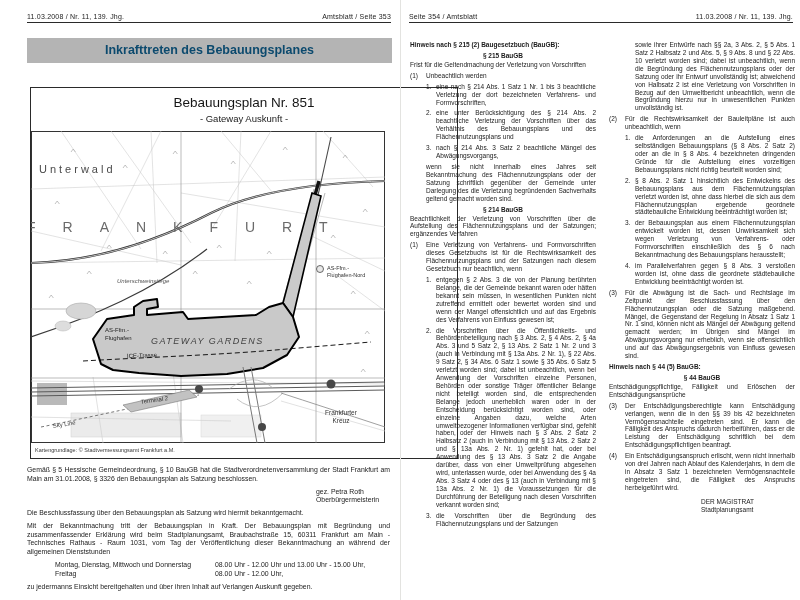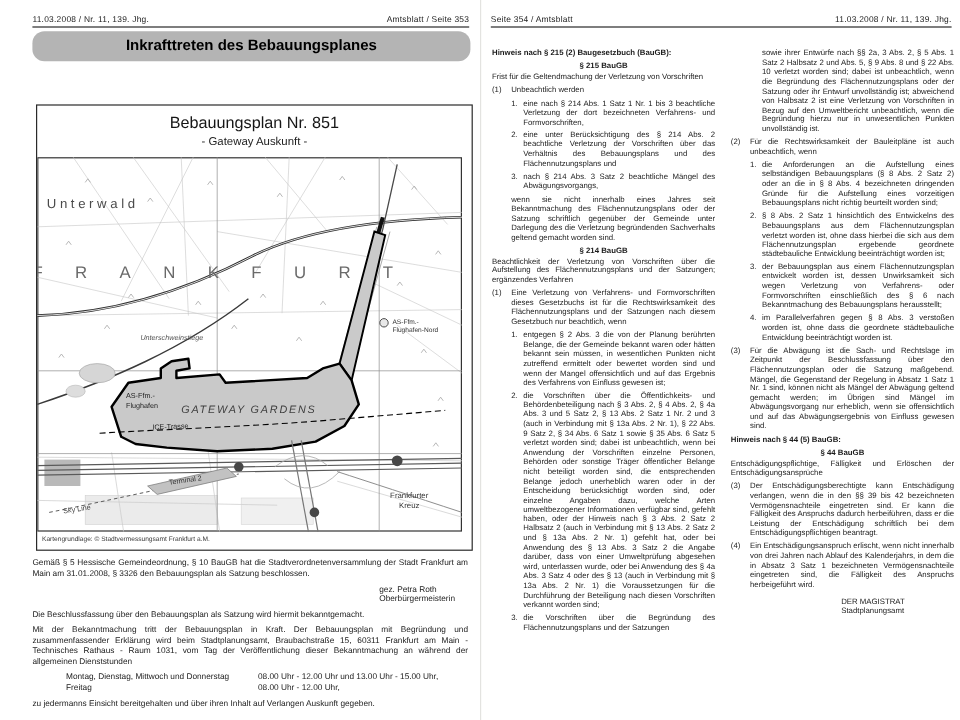--- a/index.html
+++ b/index.html
@@ -10,24 +10,24 @@
   }
   .page{position:absolute;top:0;height:600px;}
   #page-left{left:0;width:400px;}
   #page-right{left:400px;width:400px;border-left:1px solid #e3e3e0;}
 
   .pg-header{display:flex;justify-content:space-between;align-items:flex-end;
     font-size:7px;letter-spacing:.2px;border-bottom:1px solid #2a2a2a;padding-bottom:2px;}
   #page-left .pg-header{margin:13px 9px 0 27px;}
   #page-right .pg-header{margin:13px 8px 0 8px;}
 
-  .title-bar{margin:3px 8px 0 27px;background:#b4b4b4;text-align:center;
-    font-weight:bold;font-size:12.5px;padding:5px 0 6px 0;color:#000000;border-radius:10px;}
-
-  .map-box{position:absolute;left:30px;top:87px;width:364px;height:372px;
+  .title-bar{margin:15px 8px 0 27px;background:#b4b4b4;text-align:center;
+    font-weight:bold;font-size:12.5px;padding:5px 0 6px 0;color:#0c4a6e;}
+
+  .map-box{position:absolute;left:30px;top:87px;width:428px;height:372px;
     border:1px solid #2a2a2a;background:#fff;box-sizing:border-box;}
   .map-title{text-align:center;font-size:13.5px;margin-top:7px;color:#161616;}
   .map-subtitle{text-align:center;font-size:9.5px;margin-top:3px;color:#222;}
   svg.map{display:block;margin-top:5px;width:354px;height:316px;}
   .map-credit{font-size:5.5px;color:#3a3a3a;margin:2px 0 0 4px;}
 
   .left-lower{position:absolute;left:27px;right:10px;top:466px;
     font-size:6.9px;line-height:1.28;}
   .left-lower p{margin:0 0 4px 0;text-align:justify;}
   .sig{margin:0 0 4px 289px;line-height:1.25;}

